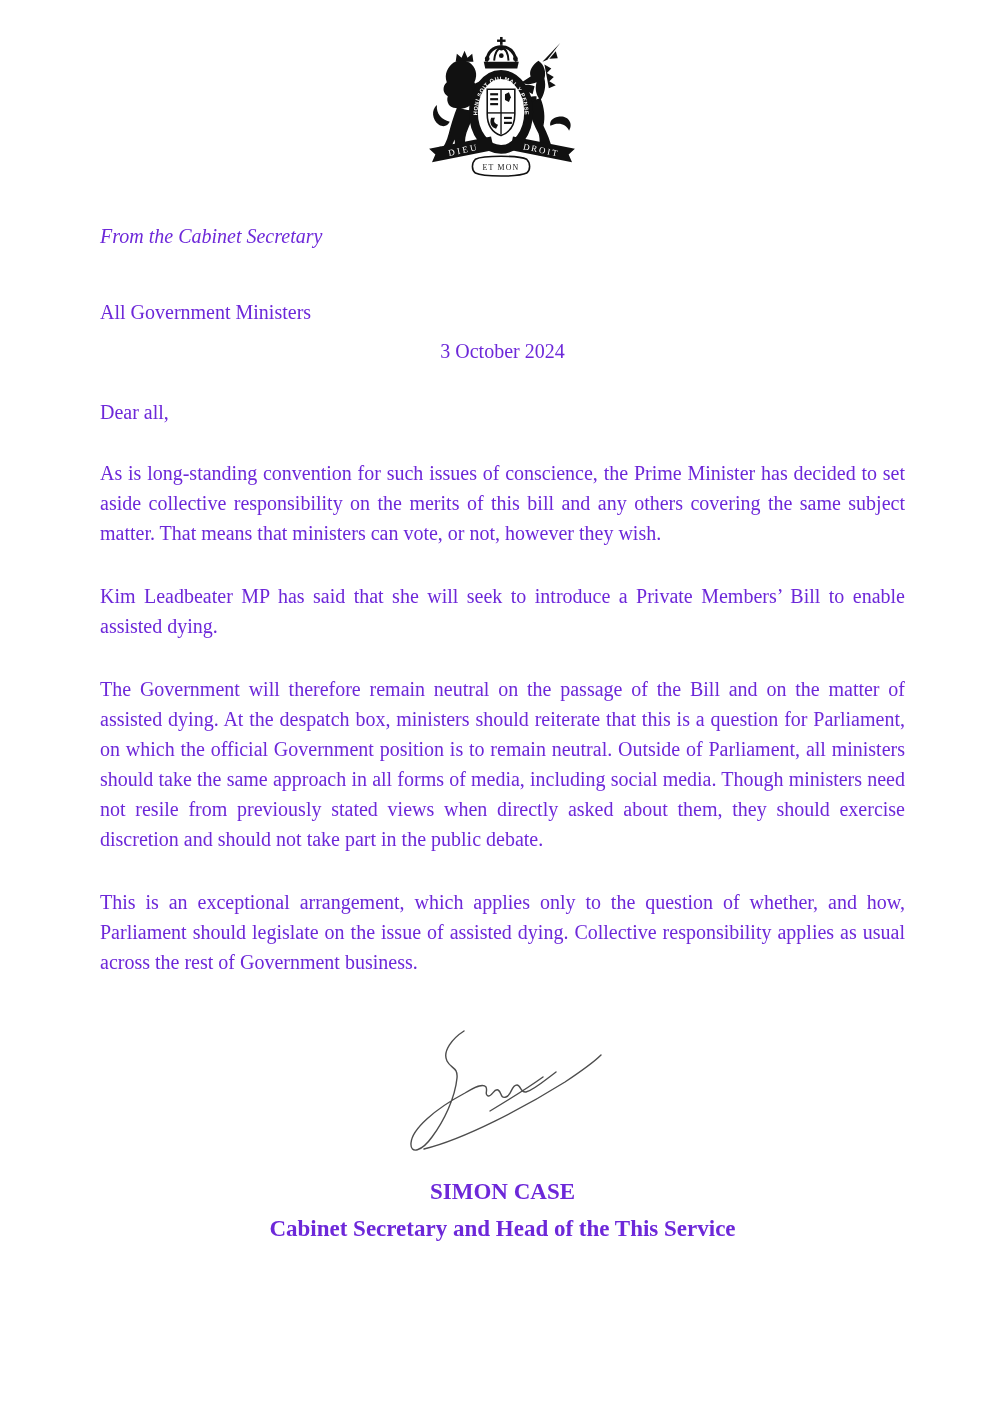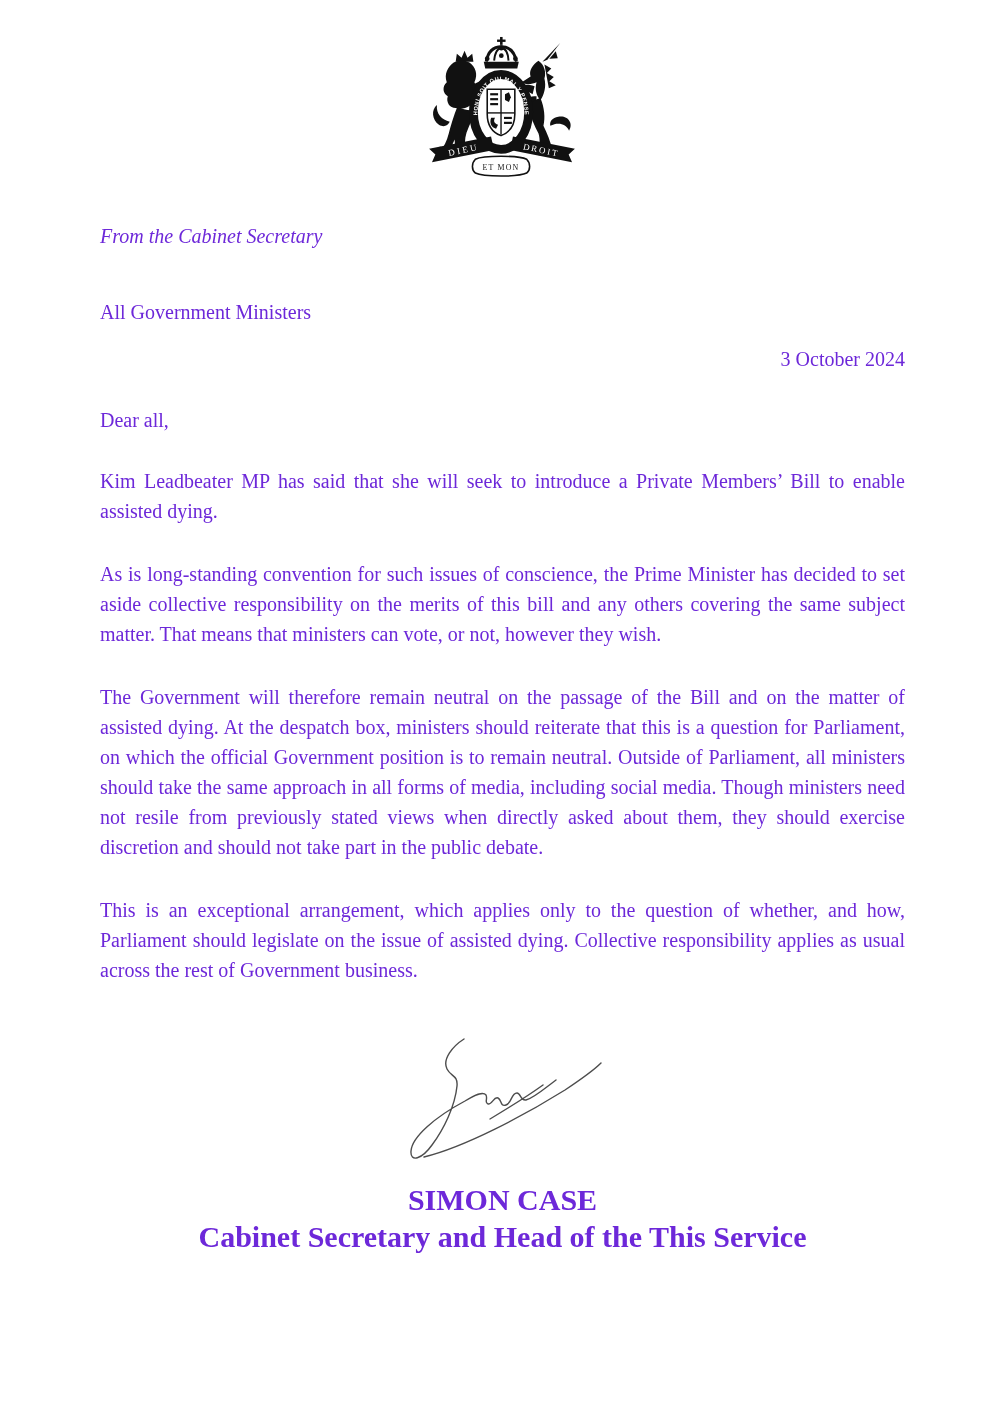--- a/index.html
+++ b/index.html
@@ -23,37 +23,37 @@
     margin: 0 87px 0 100px;
     font-size: 20px;
     color: #6d28d9;
   }
   .sender {
     margin-top: 45px;
     font-style: italic;
     line-height: 26px;
   }
   .recipient { margin-top: 50px; line-height: 26px; }
-  .date      { margin-top: 21px; line-height: 26px; text-align: right; }
+  .date      { margin-top: 13px; line-height: 26px; text-align: center; }
   .salutation{ margin-top: 35px; line-height: 26px; }
   p.para {
     margin: 33px 0 0 0;
     line-height: 30px;
     text-align: justify;
   }
   .signature-wrap {
     margin: 45px auto 0 auto;
     width: 224px;
     height: 135px;
   }
   .signoff {
     margin-top: 16px;
     text-align: center;
     font-weight: bold;
-    font-size: 30px;
+    font-size: 23px;
     line-height: 37px;
   }
 </style>
 </head>
 <body>
 
 <div class="page">
 
   <div class="crest-wrap">
     <svg width="158" height="143" viewBox="0 0 160 145" aria-hidden="true">
@@ -129,22 +129,22 @@
       </g>
     </svg>
   </div>
 
   <div class="content">
     <div class="sender">From the Cabinet Secretary</div>
     <div class="recipient">All Government Ministers</div>
     <div class="date">3 October 2024</div>
     <div class="salutation">Dear all,</div>
 
+    <p class="para">As is long-standing convention for such issues of conscience, the Prime Minister has decided to set aside collective responsibility on the merits of this bill and any others covering the same subject matter. That means that ministers can vote, or not, however they wish.</p>
     <p class="para">Kim Leadbeater MP has said that she will seek to introduce a Private Members’ Bill to enable assisted dying.</p>
-    <p class="para">As is long-standing convention for such issues of conscience, the Prime Minister has decided to set aside collective responsibility on the merits of this bill and any others covering the same subject matter. That means that ministers can vote, or not, however they wish.</p>
     <p class="para">The Government will therefore remain neutral on the passage of the Bill and on the matter of assisted dying. At the despatch box, ministers should reiterate that this is a question for Parliament, on which the official Government position is to remain neutral. Outside of Parliament, all ministers should take the same approach in all forms of media, including social media. Though ministers need not resile from previously stated views when directly asked about them, they should exercise discretion and should not take part in the public debate.</p>
     <p class="para">This is an exceptional arrangement, which applies only to the question of whether, and how, Parliament should legislate on the issue of assisted dying. Collective responsibility applies as usual across the rest of Government business.</p>
 
     <div class="signature-wrap">
       <svg width="224" height="135" viewBox="0 0 220 135" aria-hidden="true">
         <g fill="none" stroke="#4d4d4d" stroke-width="1.4" stroke-linecap="round">
           <path d="M 71,9 C 60,16 49,29 54,39 C 58,47 65,45 64,56 C 62,76 51,99 39,115 C 29,129 17,133 18,121 C 19,107 42,87 72,71 C 82,65 90,61 93,65 C 95,69 91,73 95,74 C 99,75 101,66 105,68 C 109,70 107,77 113,75 C 119,73 118,63 124,63 C 128,63 127,71 133,70 C 141,68 152,58 163,50"></path>
           <path d="M 31,127 C 72,117 132,85 172,60 C 187,50 199,42 208,33"></path>
           <path d="M 150,55 C 132,68 112,80 97,89"></path>
         </g>

